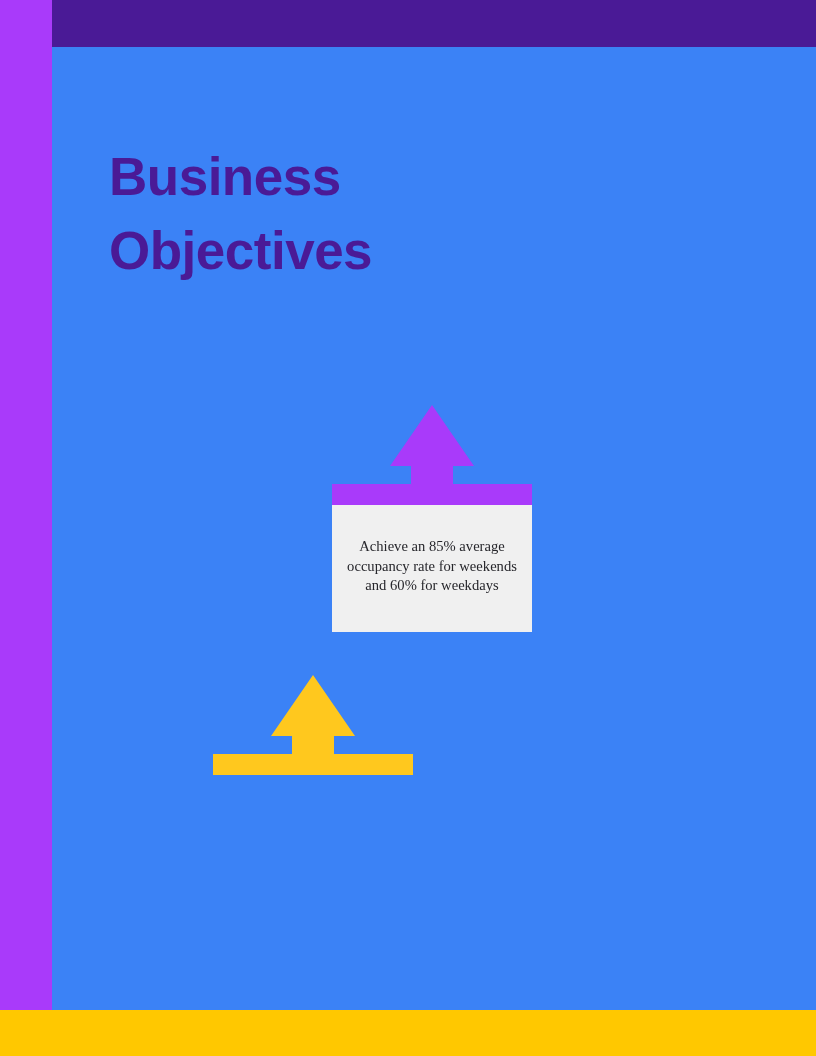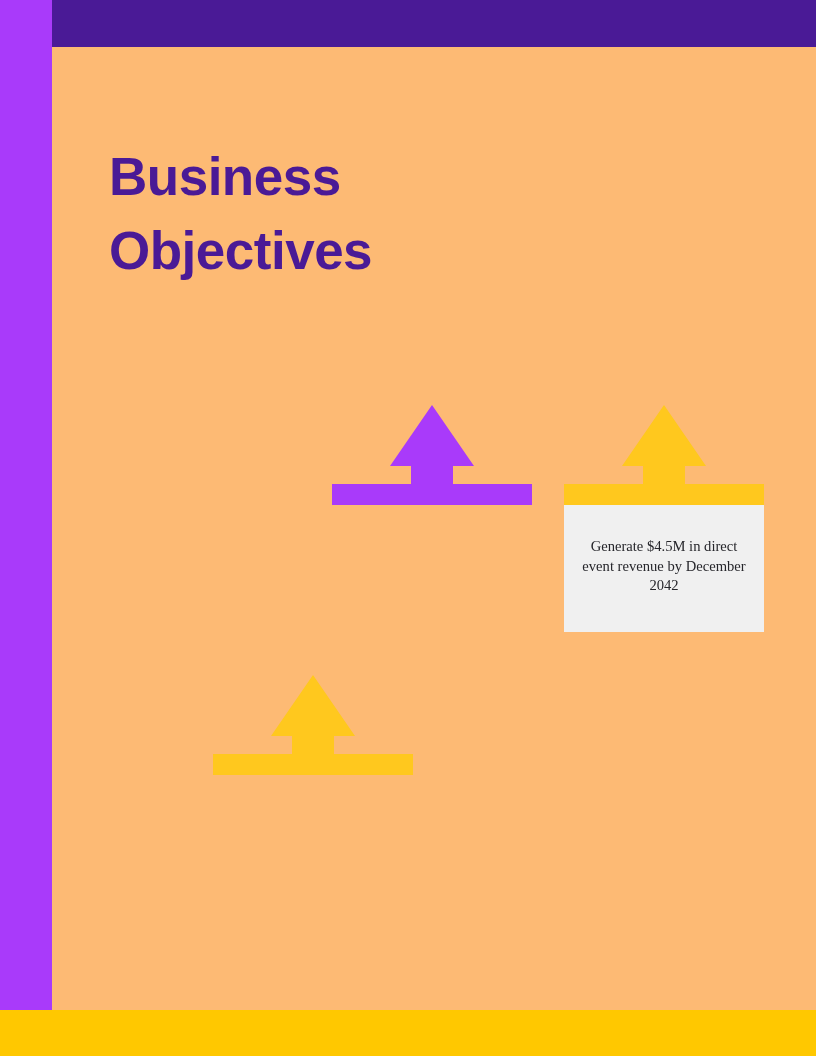--- a/index.html
+++ b/index.html
@@ -13,21 +13,21 @@
     background: #ffffff;
     font-family: "Liberation Sans", sans-serif;
     overflow: hidden;
     position: relative;
   }
   #slide {
     position: absolute;
     left: 0; top: 0;
     width: 816px;
     height: 1056px;
-    background: #fdba74;
+    background: #3b82f6;
     overflow: hidden;
   }
 
   
   .side-stripe {
     position: absolute;
     left: 0;
     top: 0;
     width: 52px;
     height: 1010px;
@@ -123,31 +123,25 @@
 
   <div class="page-title" style="color: rgb(74, 26, 150);">Business
 Objectives</div>
 
 
   <div class="objective" id="obj-1">
     <svg class="obj-arrow" width="200" height="90" viewBox="0 0 200 90">
       <polygon class="arrow-shape" points="100,5 142,66 121,66 121,90 79,90 79,66 58,66" fill="#a93afa"></polygon>
     </svg>
     <div class="obj-bar" style="background: rgb(169, 58, 250);"></div>
+    <div class="obj-card">
+      <div class="obj-text">Achieve an 85% average occupancy rate for weekends and 60% for weekdays</div>
+    </div>
   </div>
 
-  <div class="objective" id="obj-2">
-    <svg class="obj-arrow" width="200" height="90" viewBox="0 0 200 90">
-      <polygon class="arrow-shape" points="100,5 142,66 121,66 121,90 79,90 79,66 58,66" fill="#ffc81e"></polygon>
-    </svg>
-    <div class="obj-bar" style="background: rgb(255, 200, 30);"></div>
-    <div class="obj-card">
-      <div class="obj-text">Generate $4.5M in direct event revenue by December 2042</div>
-    </div>
-  </div>
 
   <div class="objective" id="obj-3">
     <svg class="obj-arrow" width="200" height="90" viewBox="0 0 200 90">
       <polygon class="arrow-shape" points="100,5 142,66 121,66 121,90 79,90 79,66 58,66" fill="#ffc81e"></polygon>
     </svg>
     <div class="obj-bar" style="background: rgb(255, 200, 30);"></div>
   </div>
 
 
 </div>

